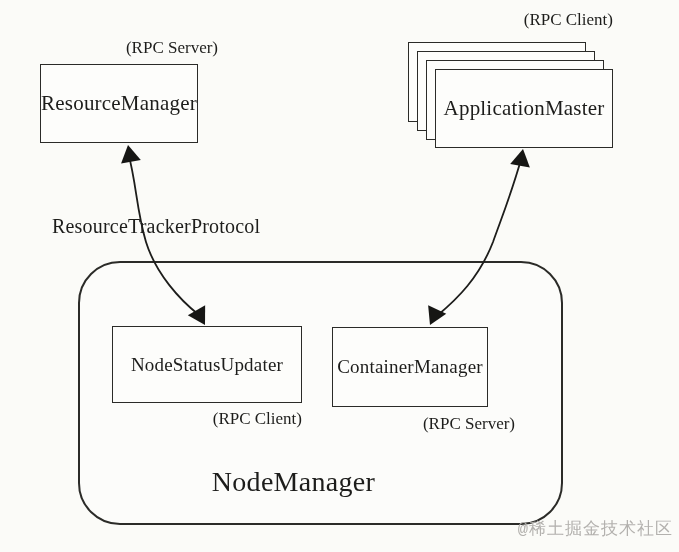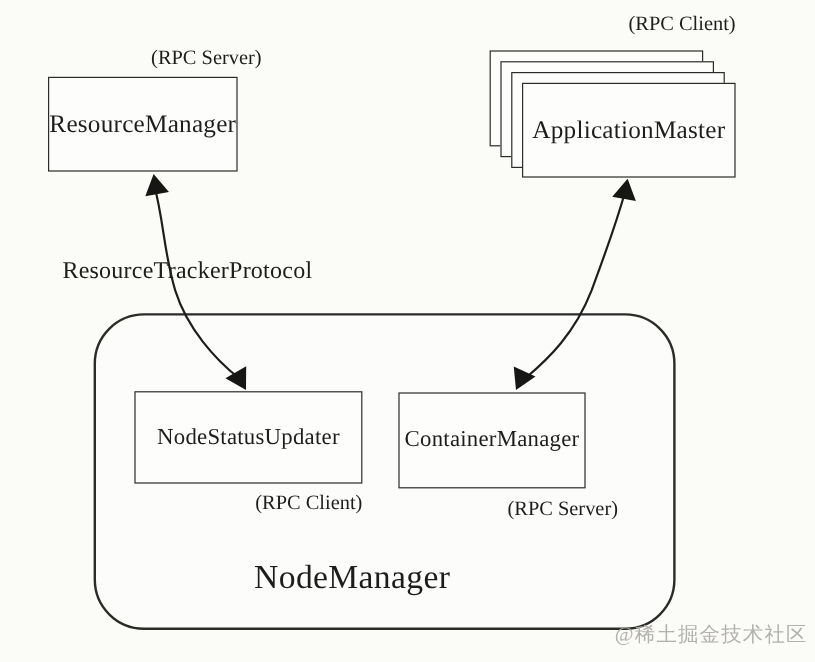--- a/index.html
+++ b/index.html
@@ -74,21 +74,21 @@
     font-size: 28px;
     letter-spacing: 0.3px;
     color: var(--ink);
   }
   .watermark {
     position: absolute;
     right: 6px;
     top: 517px;
     font-size: 17px;
     color: var(--wm);
-    font-family: Liberation Serif, serif;
+    font-family: Liberation Mono, monospace;
     letter-spacing: 1px;
   }
   svg.arrows {
     position: absolute;
     left: 0; top: 0;
     width: 679px;
     height: 552px;
     pointer-events: none;
     z-index: 5;
   }

